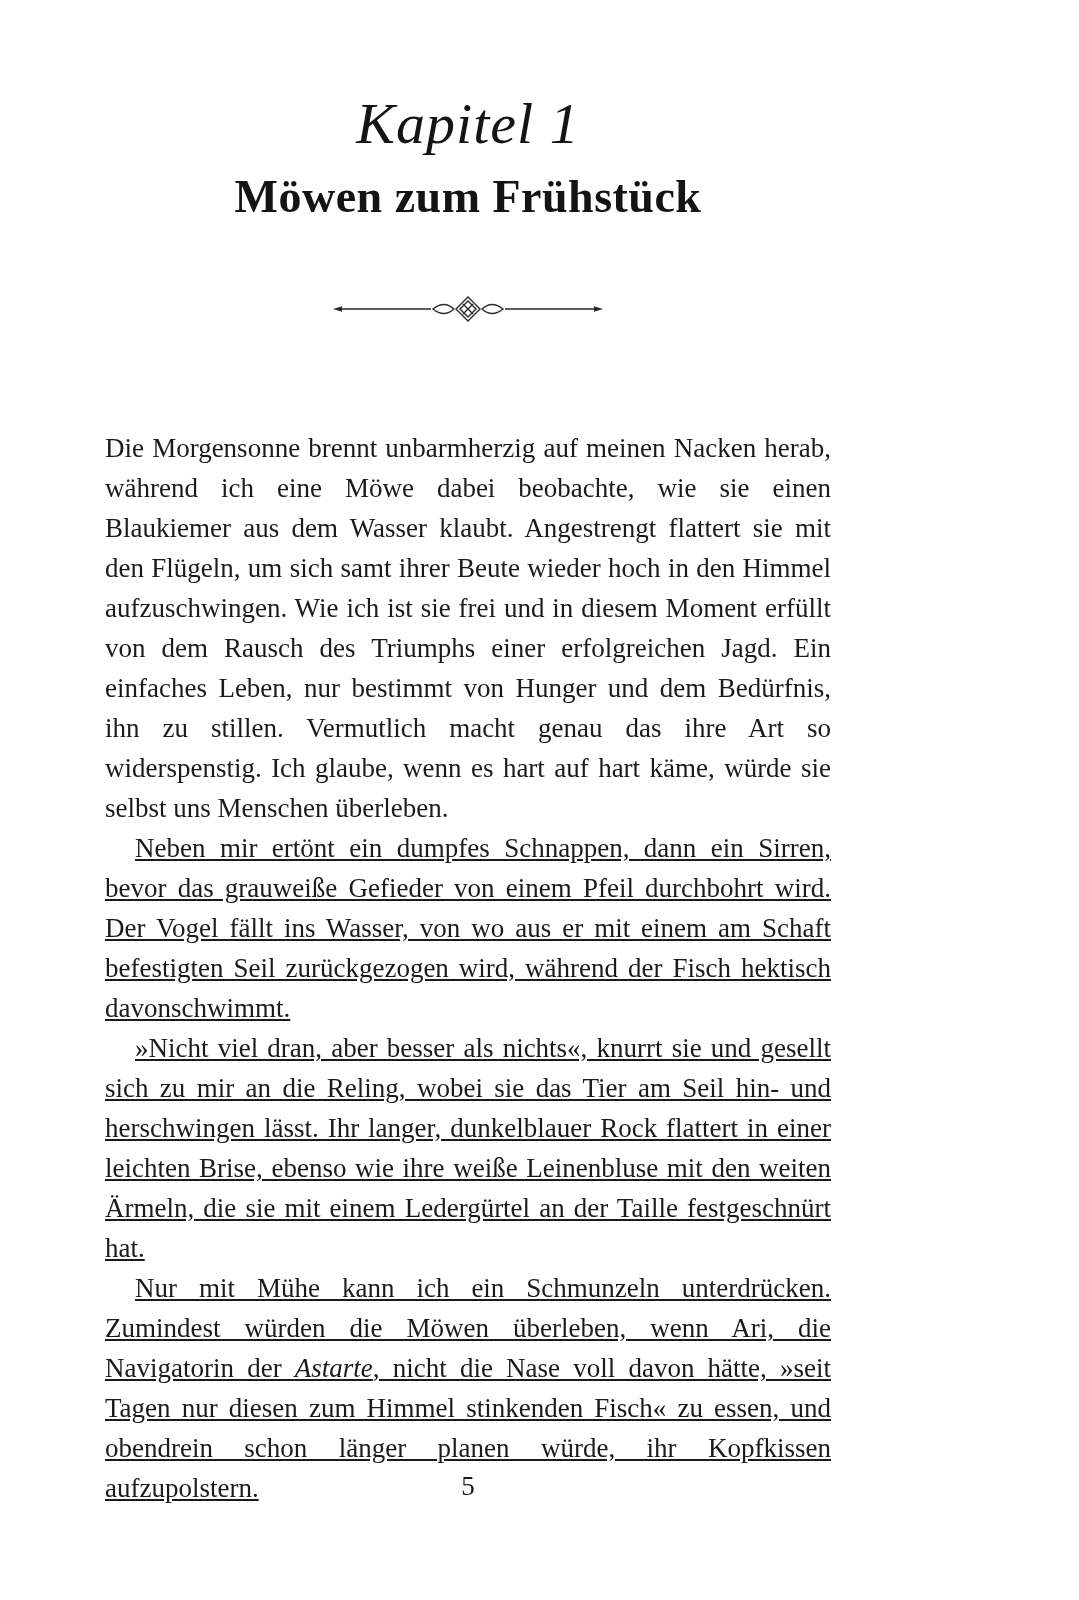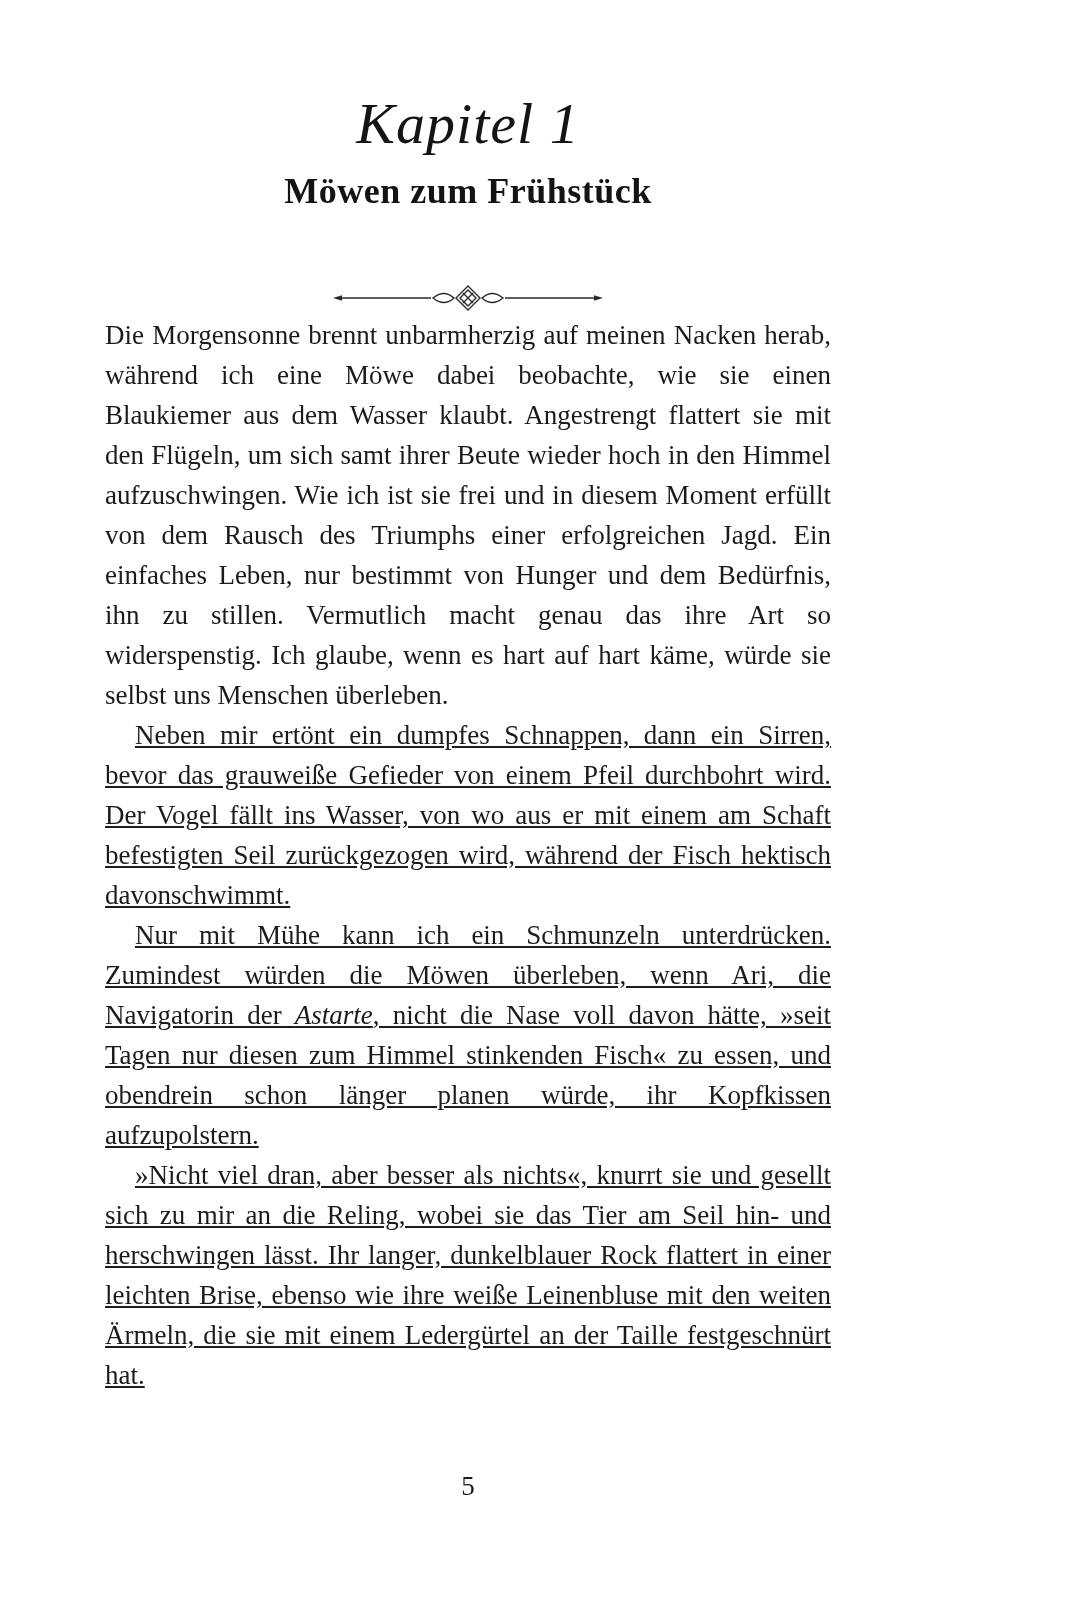--- a/index.html
+++ b/index.html
@@ -25,30 +25,31 @@
     font-weight: 400;
     font-size: 58px;
     line-height: 1.1;
     color: #141414;
     letter-spacing: 1px;
   }
   .chapter-title {
     margin: 16px 0 0 0;
     text-align: center;
     font-weight: 700;
-    font-size: 36px;
+    font-size: 46px;
     line-height: 1.1;
     color: #141414;
     letter-spacing: 0.5px;
   }
   .ornament {
     margin-top: 74px;
     text-align: center;
   }
   .body-text {
+    margin-top: 102px;
     font-size: 27px;
     line-height: 40px;
     text-align: justify;
     hyphens: auto;
     -webkit-hyphens: auto;
   }
   .body-text p {
     margin: 0;
     padding: 0;
   }
@@ -92,19 +93,19 @@
           <path d="M135,5 L143,13 L135,21 L127,13 Z"></path>
           <path d="M130,8 L140,18 M140,8 L130,18"></path>
         </g>
       </svg>
     </span>
   </div>
 
   <div class="body-text">
       <p class="para"><span>Die Morgensonne brennt unbarmherzig auf meinen Nacken herab, während ich eine Möwe dabei beobachte, wie sie einen Blaukiemer aus dem Wasser klaubt. Angestrengt flattert sie mit den Flügeln, um sich samt ihrer Beute wieder hoch in den Himmel aufzuschwingen. Wie ich ist sie frei und in diesem Moment erfüllt von dem Rausch des Triumphs einer erfolgreichen Jagd. Ein einfaches Leben, nur bestimmt von Hunger und dem Bedürfnis, ihn zu stillen. Vermutlich macht genau das ihre Art so widerspenstig. Ich glaube, wenn es hart auf hart käme, würde sie selbst uns Menschen überleben.</span></p>
       <p class="para indent"><span>Neben mir ertönt ein dumpfes Schnappen, dann ein Sirren, bevor das grauweiße Gefieder von einem Pfeil durchbohrt wird. Der Vogel fällt ins Wasser, von wo aus er mit einem am Schaft befestigten Seil zurückgezogen wird, während der Fisch hektisch davonschwimmt.</span></p>
+      <p class="para indent"><span>»Nicht viel dran, aber besser als nichts«, knurrt sie und gesellt sich zu mir an die Reling, wobei sie das Tier am Seil hin- und herschwingen lässt. Ihr langer, dunkelblauer Rock flattert in einer leichten Brise, ebenso wie ihre weiße Leinenbluse mit den weiten Ärmeln, die sie mit einem Ledergürtel an der Taille festgeschnürt hat.</span></p>
       <p class="para indent"><span>Nur mit Mühe kann ich ein Schmunzeln unterdrücken. Zumindest würden die Möwen überleben, wenn Ari, die Navigatorin der </span><span class="italic">Astarte</span><span>, nicht die Nase voll davon hätte, »seit Tagen nur diesen zum Himmel stinkenden Fisch« zu essen, und obendrein schon länger planen würde, ihr Kopfkissen aufzupolstern.</span></p>
-      <p class="para indent"><span>»Nicht viel dran, aber besser als nichts«, knurrt sie und gesellt sich zu mir an die Reling, wobei sie das Tier am Seil hin- und herschwingen lässt. Ihr langer, dunkelblauer Rock flattert in einer leichten Brise, ebenso wie ihre weiße Leinenbluse mit den weiten Ärmeln, die sie mit einem Ledergürtel an der Taille festgeschnürt hat.</span></p>
     </div>
 
   <div class="page-number">5</div>
 
 </div>
 
 </body></html>

